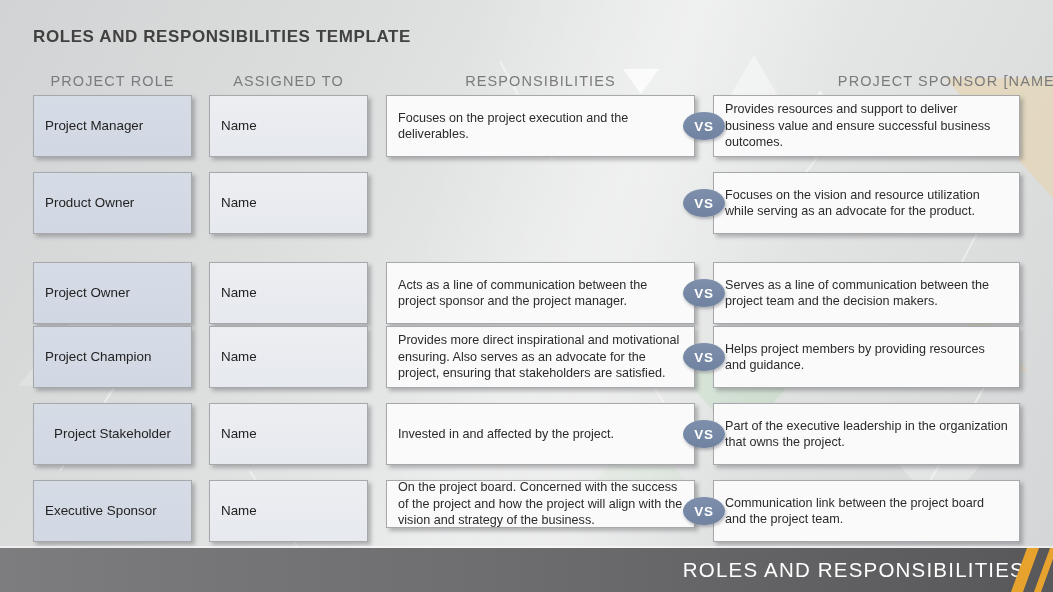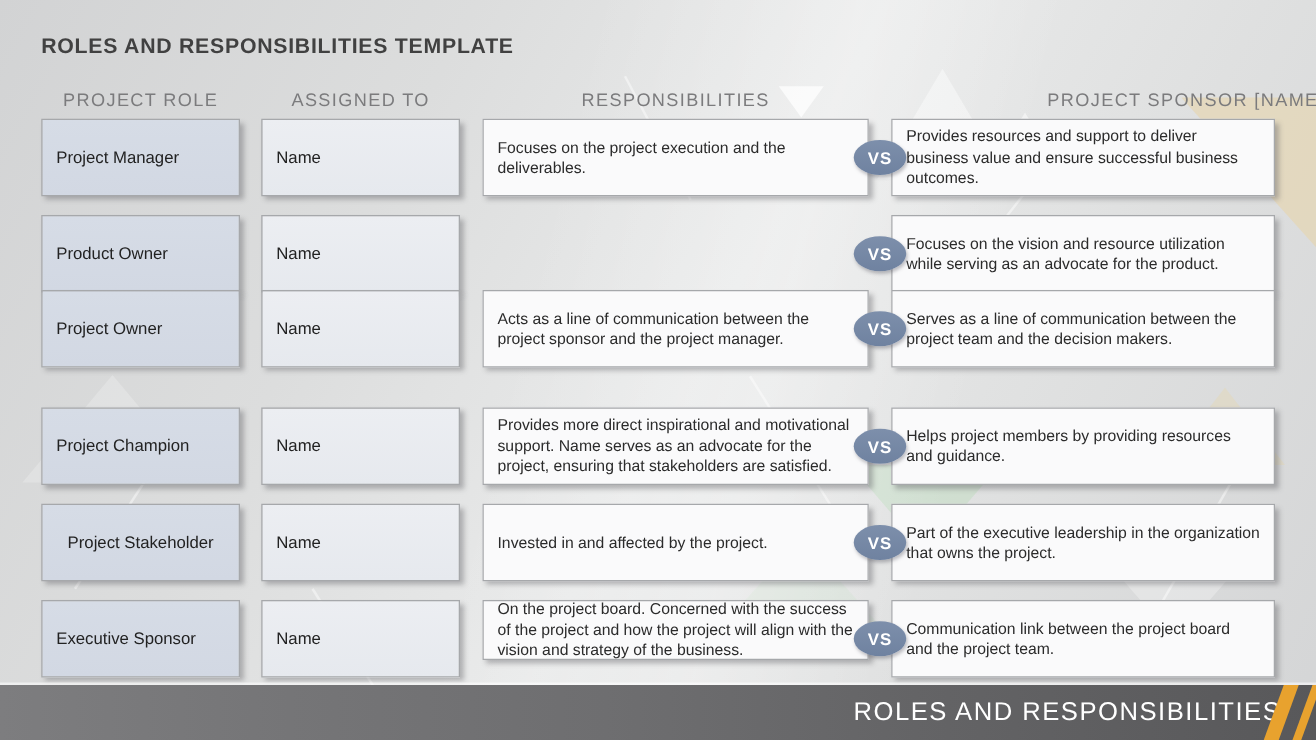--- a/index.html
+++ b/index.html
@@ -171,21 +171,21 @@
           <div class="txt">Product Owner</div>
         </div>
         <div class="card name" style="top: 0px; height: 62px;">
           <div class="txt">Name</div>
         </div>
         <div class="card spons" style="top: 0px; height: 62px;">
           <div class="txt">Focuses on the vision and resource utilization while serving as an advocate for the product.</div>
         </div>
         <div class="vs" style="left: 683px; top: 17px;">VS</div>
       </div>
-      <div class="row" style="top: 232px; height: 62px;">
+      <div class="row" style="top: 262px; height: 62px;">
         <div class="card role" style="top: 0px; height: 62px;">
           <div class="txt">Project Owner</div>
         </div>
         <div class="card name" style="top: 0px; height: 62px;">
           <div class="txt">Name</div>
         </div>
         <div class="card resp" style="top: 0px; height: 62px;">
           <div class="txt">Acts as a line of communication between the project sponsor and the project manager.</div>
         </div>
         <div class="card spons" style="top: 0px; height: 62px;">
@@ -194,21 +194,21 @@
         <div class="vs" style="left: 683px; top: 17px;">VS</div>
       </div>
       <div class="row" style="top: 326px; height: 62px;">
         <div class="card role" style="top: 0px; height: 62px;">
           <div class="txt">Project Champion</div>
         </div>
         <div class="card name" style="top: 0px; height: 62px;">
           <div class="txt">Name</div>
         </div>
         <div class="card resp" style="top: 0px; height: 62px;">
-          <div class="txt">Provides more direct inspirational and motivational support. Name serves as an advocate for the project, ensuring that stakeholders are satisfied.</div>
+          <div class="txt">Provides more direct inspirational and motivational ensuring. Also serves as an advocate for the project, ensuring that stakeholders are satisfied.</div>
         </div>
         <div class="card spons" style="top: 0px; height: 62px;">
           <div class="txt">Helps project members by providing resources and guidance.</div>
         </div>
         <div class="vs" style="left: 683px; top: 17px;">VS</div>
       </div>
       <div class="row" style="top: 403px; height: 62px;">
         <div class="card role" style="top: 0px; height: 62px; text-align: center;">
           <div class="txt">Project Stakeholder</div>
         </div>

